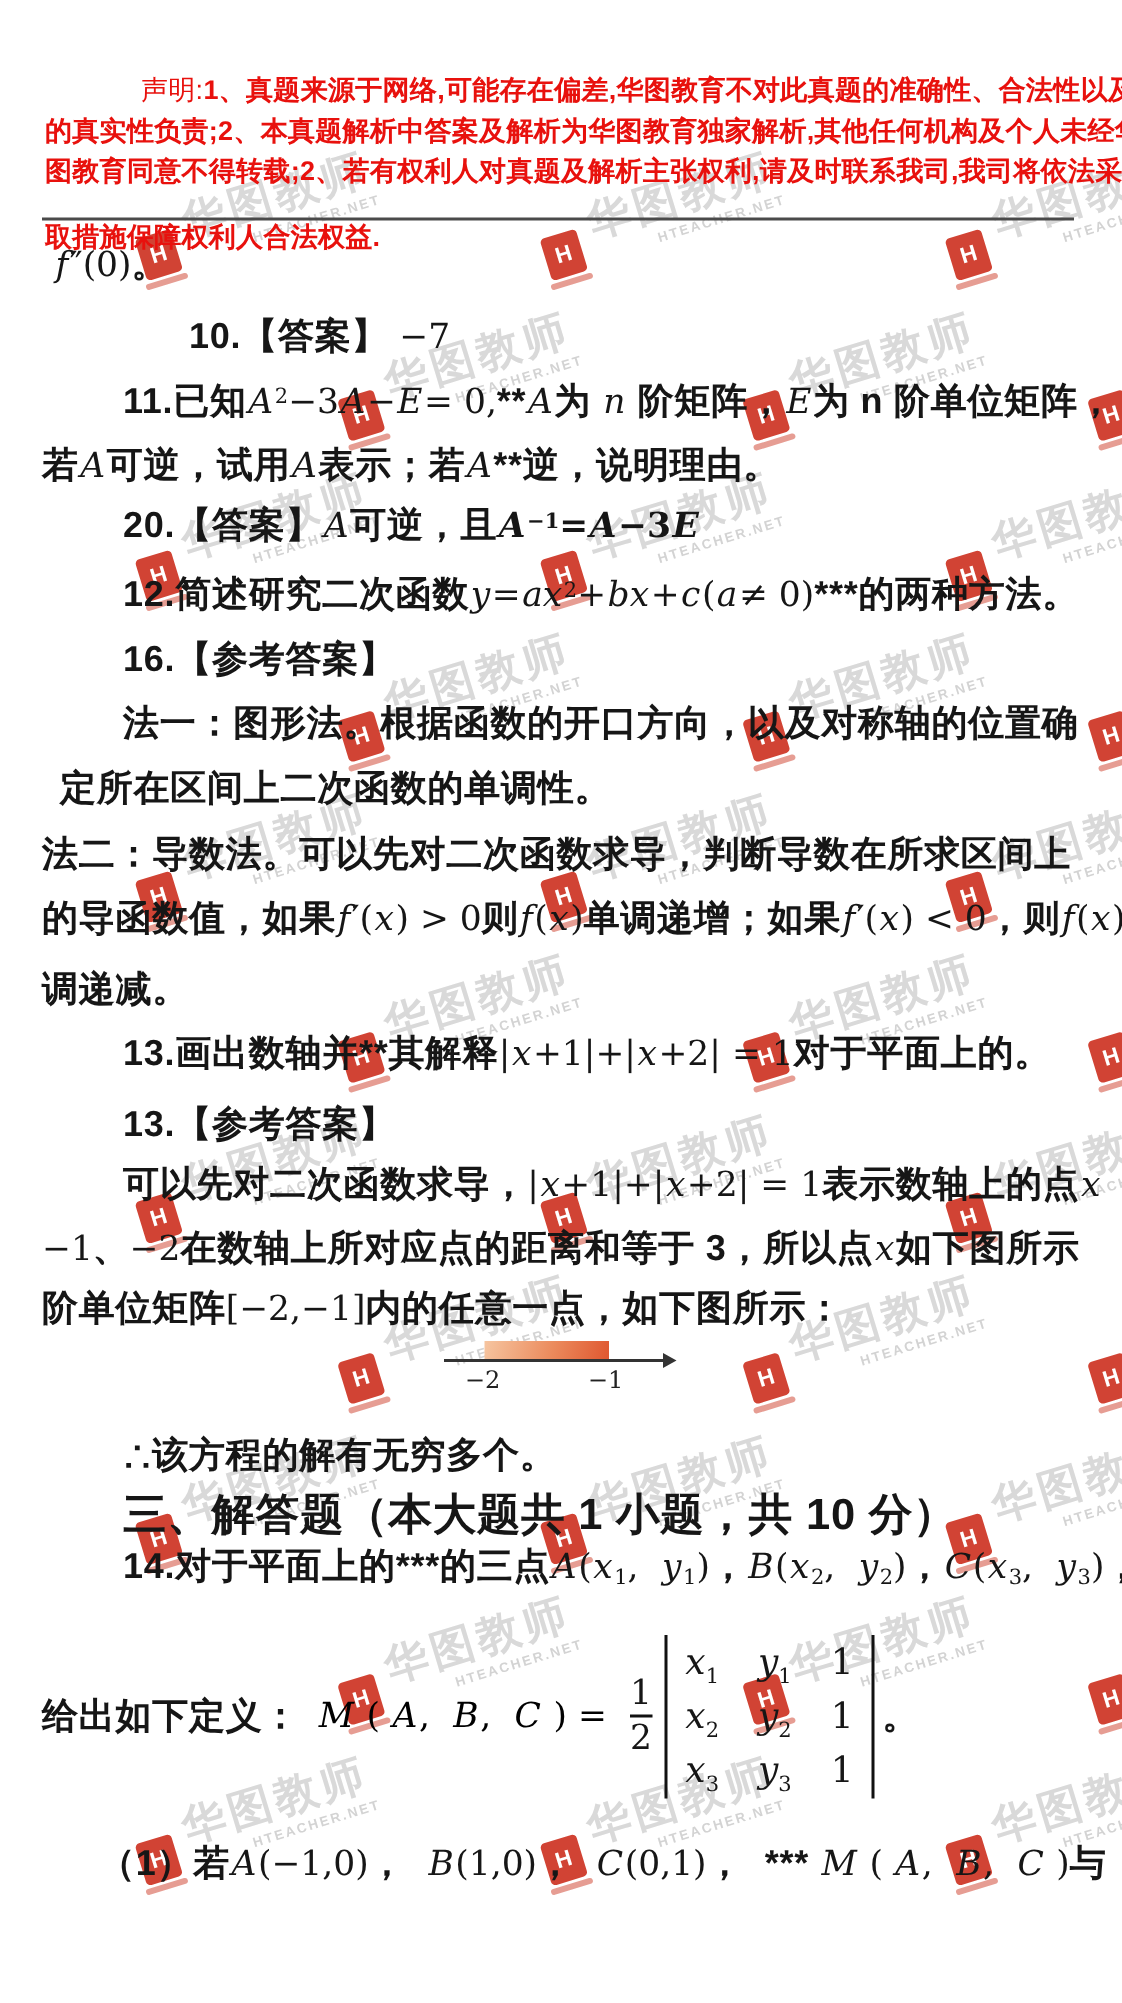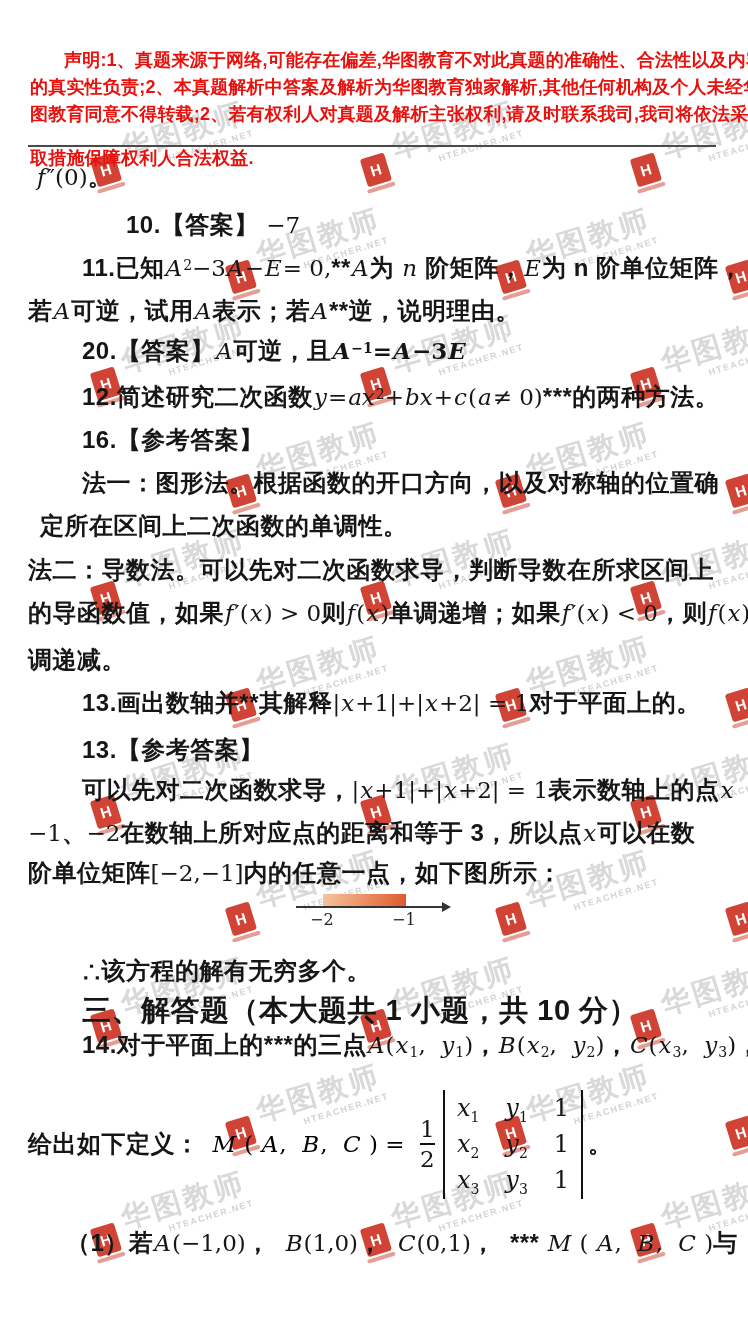--- a/index.html
+++ b/index.html
@@ -43,21 +43,21 @@
   .wm-sub{
     font-size:9px;font-weight:700;letter-spacing:1.5px;
     color:#d3d3d3;margin:-3px 0 0 42px;white-space:nowrap;
   }
   
   #content{position:absolute;inset:0;z-index:2;}
   .line{position:absolute;white-space:pre;color:var(--ink);line-height:30px;}
   .seg-c{font-weight:700;font-size:24px;letter-spacing:0.5px;}
   .seg-b{font-weight:700;font-size:29px;letter-spacing:0.5px;}
   .seg-d{font-size:18px;font-weight:700;color:var(--red);letter-spacing:0.2px;}
-  .seg-db{font-size:18px;font-weight:700;color:var(--red);letter-spacing:0.2px;}
+  .seg-db{font-size:18px;font-weight:400;color:var(--red);letter-spacing:0.2px;margin-left:30px;}
   .seg-m{font-family:"DejaVu Serif",serif;font-style:italic;font-weight:500;font-size:23px;letter-spacing:0;padding:0 1px;}
   .seg-r{font-family:"DejaVu Serif",serif;font-weight:500;font-size:23px;letter-spacing:0;}
   .seg-mb{font-family:"DejaVu Serif",serif;font-style:italic;font-weight:800;font-size:23px;letter-spacing:0;padding:0 1px;}
   .seg-rb{font-family:"DejaVu Serif",serif;font-weight:800;font-size:23px;letter-spacing:0;}
   .sup{vertical-align:super;font-size:14px;line-height:0;}
   .sub{vertical-align:sub;font-size:14px;line-height:0;}
   
   #divider{position:absolute;left:28px;top:145px;width:688px;height:2px;background:#4a4a4a;}
   
   #figure{position:absolute;left:296px;top:892px;width:170px;height:42px;}
@@ -435,21 +435,21 @@
         <div class="line" style="top: 382px; left: 82px;"><span class="seg-c">12.简述研究二次函数</span><span class="seg-m">y</span><span class="seg-r">=</span><span class="seg-m">ax</span><span class="seg-r sup">2</span><span class="seg-r">+</span><span class="seg-m">bx</span><span class="seg-r">+</span><span class="seg-m">c</span><span class="seg-r">(</span><span class="seg-m">a</span><span class="seg-r">≠ 0</span><span class="seg-r">)</span><span class="seg-c">***</span><span class="seg-c">的两种方法。</span></div>
         <div class="line" style="top: 425px; left: 82px;"><span class="seg-c">16.【参考答案】</span></div>
         <div class="line" style="top: 468px; left: 82px;"><span class="seg-c">法一：图形法。根据函数的开口方向，以及对称轴的位置确</span></div>
         <div class="line" style="top: 511px; left: 28px; margin-left: 12px;"><span class="seg-c">定所在区间上二次函数的单调性。</span></div>
         <div class="line" style="top: 555px; left: 28px;"><span class="seg-c">法二：导数法。可以先对二次函数求导，判断导数在所求区间上</span></div>
         <div class="line" style="top: 598px; left: 28px;"><span class="seg-c">的导函数值，如果</span><span class="seg-m">f</span><span class="seg-r">′(</span><span class="seg-m">x</span><span class="seg-r">) &gt; 0</span><span class="seg-c">则</span><span class="seg-m">f</span><span class="seg-r">(</span><span class="seg-m">x</span><span class="seg-r">)</span><span class="seg-c">单调递增；如果</span><span class="seg-m">f</span><span class="seg-r">′(</span><span class="seg-m">x</span><span class="seg-r">) &lt; 0</span><span class="seg-c">，则</span><span class="seg-m">f</span><span class="seg-r">(</span><span class="seg-m">x</span><span class="seg-r">)</span></div>
         <div class="line" style="top: 645px; left: 28px;"><span class="seg-c">调递减。</span></div>
         <div class="line" style="top: 688px; left: 82px;"><span class="seg-c">13.画出数轴并**其解释</span><span class="seg-r">|</span><span class="seg-m">x</span><span class="seg-r">+1|+|</span><span class="seg-m">x</span><span class="seg-r">+2| = 1</span><span class="seg-c">对于平面上的。</span></div>
         <div class="line" style="top: 735px; left: 82px;"><span class="seg-c">13.【参考答案】</span></div>
         <div class="line" style="top: 775px; left: 82px;"><span class="seg-c">可以先对二次函数求导，</span><span class="seg-r">|</span><span class="seg-m">x</span><span class="seg-r">+1|+|</span><span class="seg-m">x</span><span class="seg-r">+2| = 1</span><span class="seg-c">表示数轴上的点</span><span class="seg-m">x</span></div>
-        <div class="line" style="top: 818px; left: 28px;"><span class="seg-r">−1</span><span class="seg-c">、</span><span class="seg-r">−2</span><span class="seg-c">在数轴上所对应点的距离和等于 3，所以点</span><span class="seg-m">x</span><span class="seg-c">可以在数</span></div>
+        <div class="line" style="top: 818px; left: 28px;"><span class="seg-r">−1</span><span class="seg-c">、</span><span class="seg-r">−2</span><span class="seg-c">在数轴上所对应点的距离和等于 3，所以点</span><span class="seg-m">x</span><span class="seg-c">如下图所示</span></div>
         <div class="line" style="top: 858px; left: 28px;"><span class="seg-c">阶单位矩阵</span><span class="seg-r">[−2,−1]</span><span class="seg-c">内的任意一点，如下图所示：</span></div>
         <div class="line" style="top: 956px; left: 82px;"><span class="seg-c">∴该方程的解有无穷多个。</span></div>
         <div class="line" style="top: 995px; left: 82px;"><span class="seg-b">三、解答题（本大题共 1 小题，共 10 分）</span></div>
         <div class="line" style="top: 1030px; left: 82px;"><span class="seg-c">14.对于平面上的***的三点</span><span class="seg-m">A</span><span class="seg-r">(</span><span class="seg-m">x</span><span class="seg-r sub">1</span><span class="seg-r">,  </span><span class="seg-m">y</span><span class="seg-r sub">1</span><span class="seg-r">)</span><span class="seg-c">，</span><span class="seg-m">B</span><span class="seg-r">(</span><span class="seg-m">x</span><span class="seg-r sub">2</span><span class="seg-r">,  </span><span class="seg-m">y</span><span class="seg-r sub">2</span><span class="seg-r">)</span><span class="seg-c">，</span><span class="seg-m">C</span><span class="seg-r">(</span><span class="seg-m">x</span><span class="seg-r sub">3</span><span class="seg-r">,  </span><span class="seg-m">y</span><span class="seg-r sub">3</span><span class="seg-r">)</span><span class="seg-c">，</span></div>
         <div class="line" style="top: 1228px; left: 66px;"><span class="seg-c">（1）若</span><span class="seg-m">A</span><span class="seg-r">(−1,0)</span><span class="seg-c">，  </span><span class="seg-m">B</span><span class="seg-r">(1,0)</span><span class="seg-c">，  </span><span class="seg-m">C</span><span class="seg-r">(0,1)</span><span class="seg-c">，  </span><span class="seg-c">***</span><span class="seg-m"> M</span><span class="seg-r"> ( </span><span class="seg-m">A</span><span class="seg-r">,  </span><span class="seg-m">B</span><span class="seg-r">,  </span><span class="seg-m">C</span><span class="seg-r"> )</span><span class="seg-c">与</span></div>
       </div>
 
     <div id="figure">
       <div class="bar"></div>
       <div class="axis"></div>

